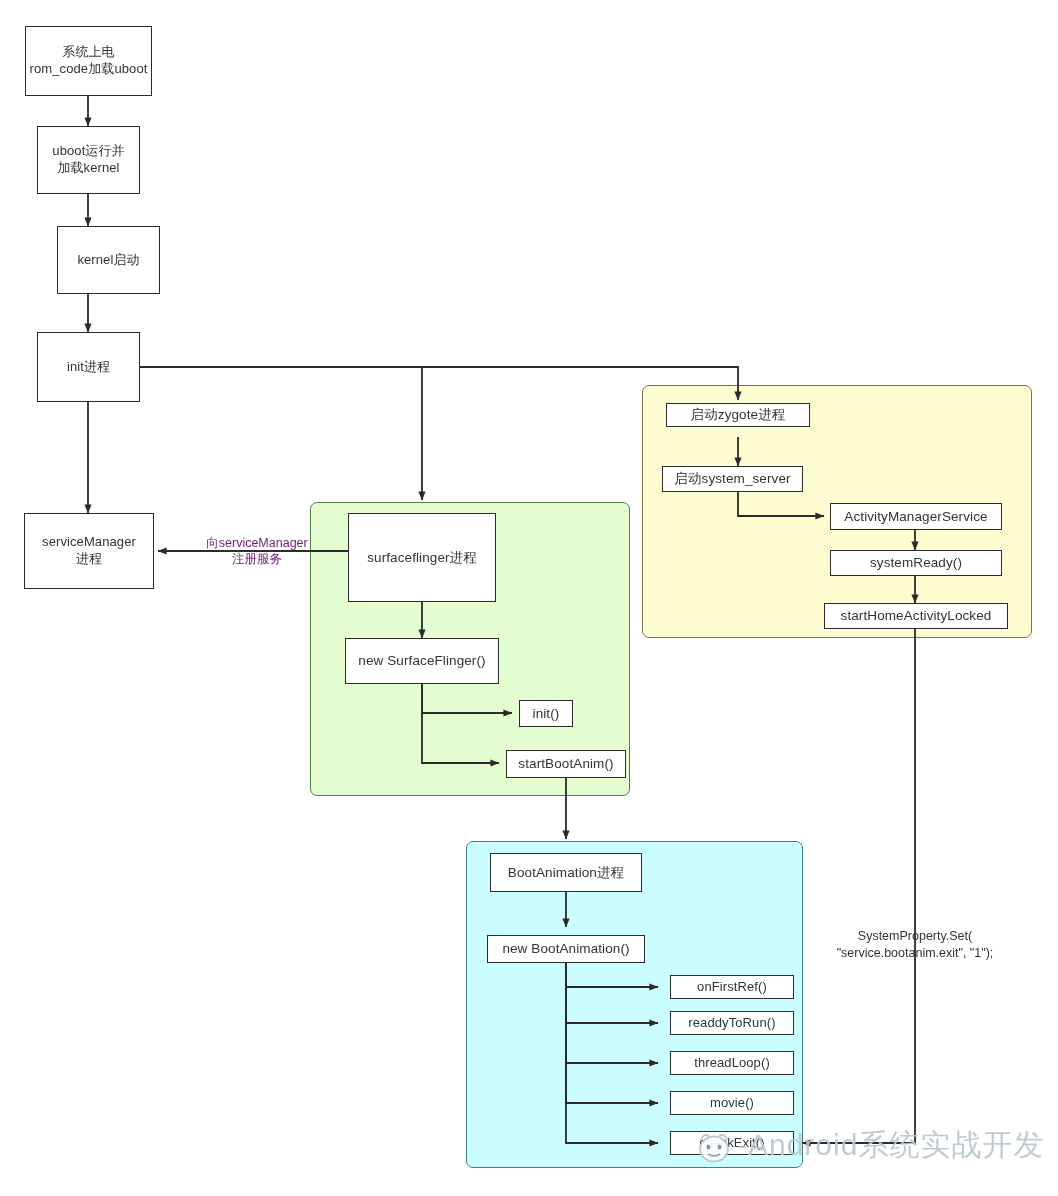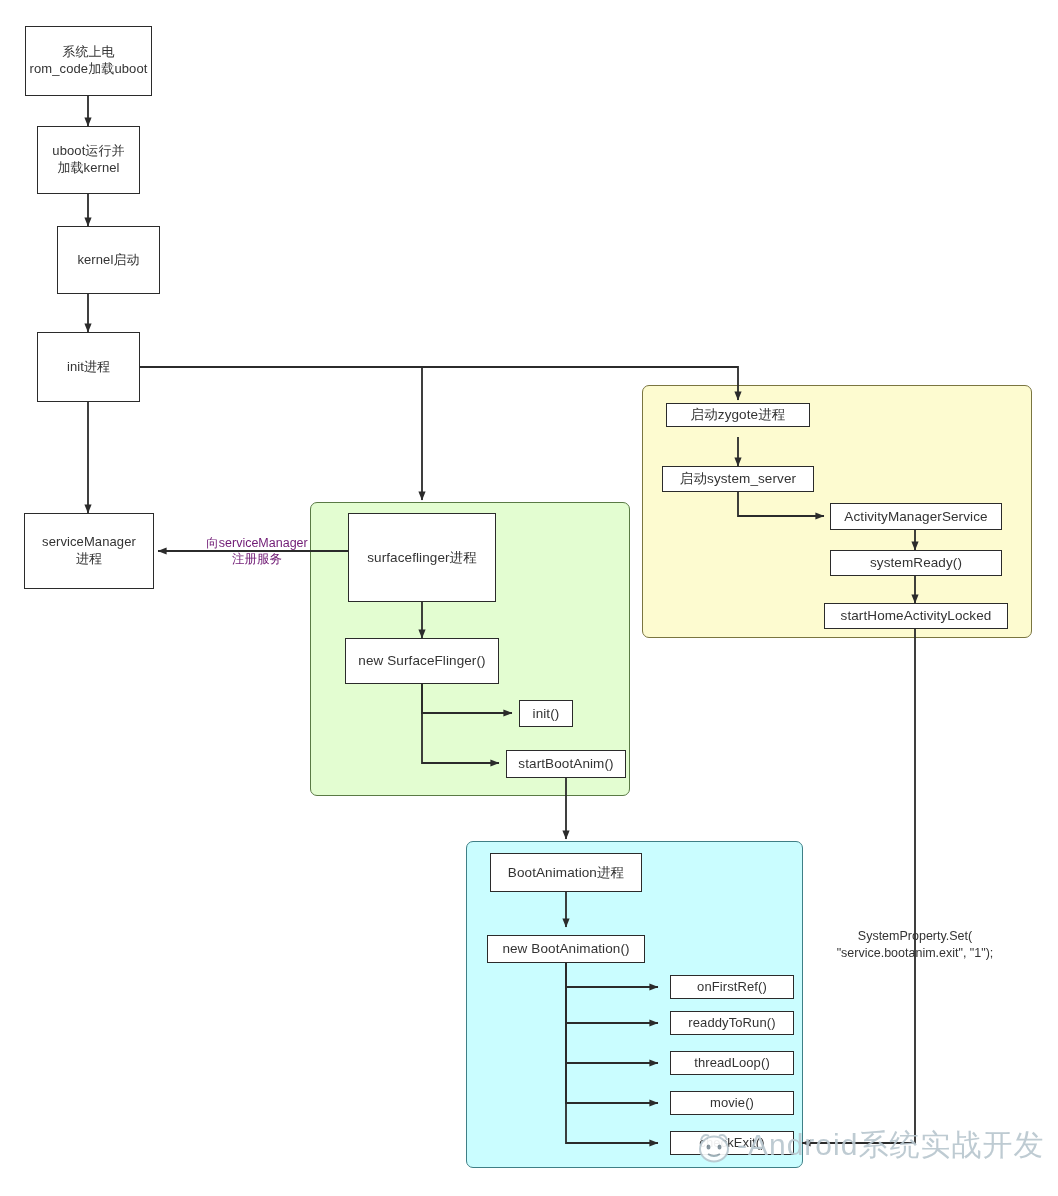--- a/index.html
+++ b/index.html
@@ -162,21 +162,21 @@
   <div class="node" style="left:348px; top:513px; width:148px; height:89px; font-size:13.5px;">surfaceflinger进程</div>
 
   <div class="node" style="left:345px; top:638px; width:154px; height:46px; font-size:13.5px;">new SurfaceFlinger()</div>
 
   <div class="node" style="left:519px; top:700px; width:54px; height:27px; font-size:13.5px;">init()</div>
 
   <div class="node" style="left:506px; top:750px; width:120px; height:28px; font-size:13.5px;">startBootAnim()</div>
 
   <div class="node" style="left:666px; top:403px; width:144px; height:24px; font-size:13.5px;">启动zygote进程</div>
 
-  <div class="node" style="left:662px; top:466px; width:152px; height:26px; font-size:13.5px;">启动system_server</div>
+  <div class="node" style="left:662px; top:466px; width:141px; height:26px; font-size:13.5px;">启动system_server</div>
 
   <div class="node" style="left:830px; top:503px; width:172px; height:27px; font-size:13.5px;">ActivityManagerService</div>
 
   <div class="node" style="left:830px; top:550px; width:172px; height:26px; font-size:13.5px;">systemReady()</div>
 
   <div class="node" style="left:824px; top:603px; width:184px; height:26px; font-size:13.5px;">startHomeActivityLocked</div>
 
   <div class="node" style="left:490px; top:853px; width:152px; height:39px; font-size:13.5px;">BootAnimation进程</div>
 
   <div class="node" style="left:487px; top:927px; width:158px; height:28px; font-size:13.5px;margin-top:8px;">new BootAnimation()</div>

